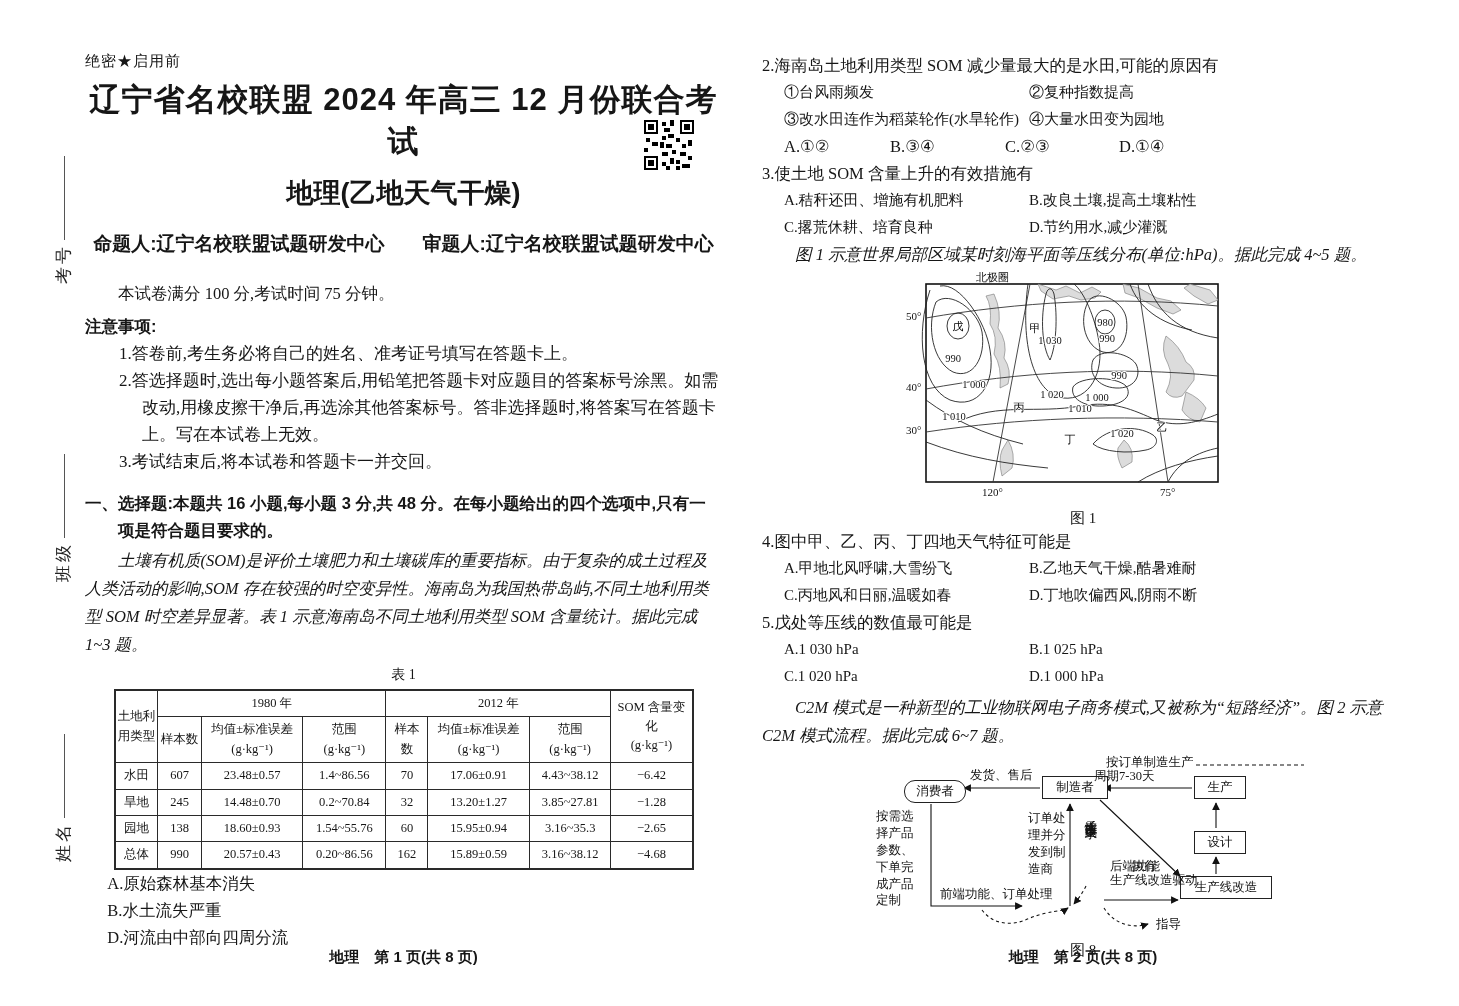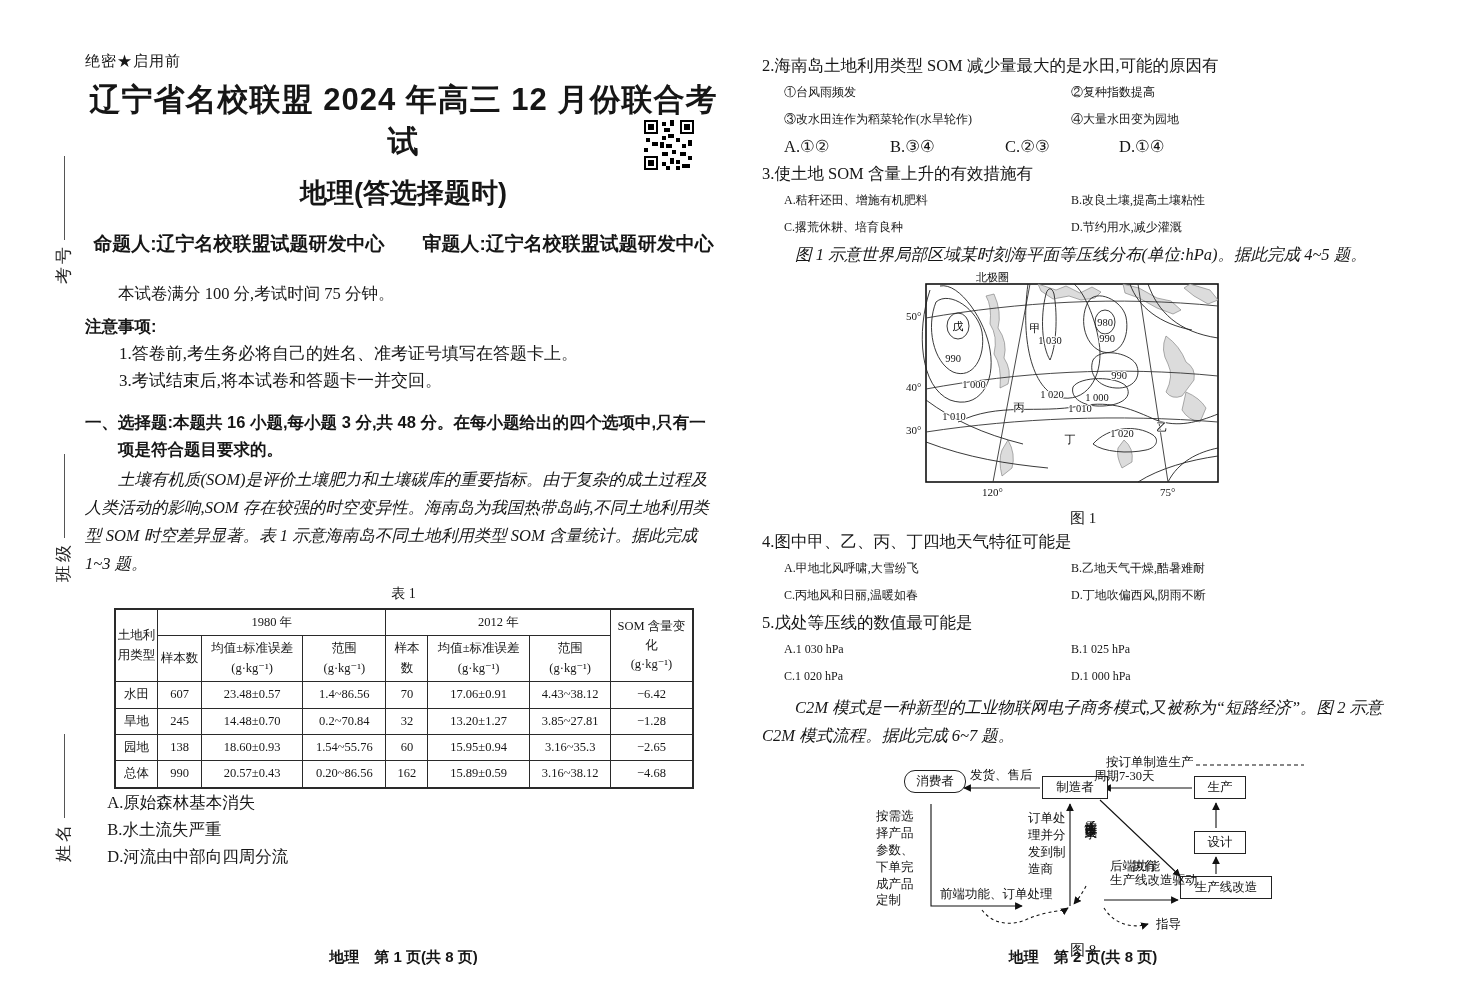--- a/index.html
+++ b/index.html
@@ -49,21 +49,21 @@
   .qr{position:absolute;right:28px;top:68px;}
 
   
   .side{
     position:absolute;left:52px;transform:rotate(-90deg);transform-origin:left top;
     white-space:nowrap;font-size:17px;letter-spacing:3px;color:#222;
   }
   .side .mline{display:inline-block;width:84px;border-top:1.4px solid #555;vertical-align:4px;margin-left:4px;}
 
   
-  .row2{display:grid;grid-template-columns:245px 1fr;padding-left:22px;font-size:12px;line-height:27px;gap:42px;}
+  .row2{display:grid;grid-template-columns:245px 1fr;padding-left:22px;font-size:15px;line-height:27px;}
   .row4{display:grid;grid-template-columns:106px 115px 114px 1fr;padding-left:22px;font-size:16.5px;line-height:27px;}
   .stem2{font-size:16.5px;line-height:27px;}
   .kai{font-style:italic;}
   .figintro{font-size:16.5px;line-height:27px;text-indent:2em;}
   .mapwrap{margin:4px 0 0 136px;}
   .figcap{text-align:center;font-size:15px;margin-top:2px;line-height:20px;}
   svg text.iso{font-size:10.5px;fill:#111;paint-order:stroke;stroke:#fff;stroke-width:2px;font-family:"Liberation Serif",serif;}
   svg text.pt{font-size:11px;fill:#000;paint-order:stroke;stroke:#fff;stroke-width:1.5px;font-family:"Liberation Serif",serif;}
   svg text.axis{font-size:11px;fill:#111;font-family:"Liberation Serif",serif;}
   .c2m{font-style:italic;font-size:16.5px;line-height:28px;text-indent:2em;margin-top:4px;}
@@ -85,21 +85,21 @@
 <div class="side" style="top:582px;">
   <span>班级</span><span class="mline"></span>
 </div>
 <div class="side" style="top:862px;">
   <span>姓名</span><span class="mline"></span>
 </div>
 
 <div id="p1" class="page">
   <div class="secret">绝密★启用前</div>
   <div class="title">辽宁省名校联盟 2024 年高三 12 月份联合考试</div>
-  <div class="subtitle">地理(答选择题时)</div>
+  <div class="subtitle">地理(乙地天气干燥)</div>
 
   <svg class="qr" width="50" height="50" viewBox="0 0 25 25">
     <rect x="0" y="0" width="25" height="25" fill="#fff"></rect>
     <g fill="#000">
       <rect x="0" y="0" width="7" height="7"></rect>
         <rect x="1" y="1" width="5" height="5" fill="#fff"></rect>
         <rect x="2" y="2" width="3" height="3"></rect>
       <rect x="18" y="0" width="7" height="7"></rect>
         <rect x="19" y="1" width="5" height="5" fill="#fff"></rect>
         <rect x="20" y="2" width="3" height="3"></rect>
@@ -129,20 +129,21 @@
         <rect x="19" y="22" width="4" height="2"></rect>
       <rect x="11" y="23" width="2" height="2"></rect>
         <rect x="16" y="23" width="2" height="2"></rect>
     </g>
   </svg>
 
   <div class="authors">命题人:辽宁名校联盟试题研发中心　　审题人:辽宁名校联盟试题研发中心</div>
   <div class="fullmark">本试卷满分 100 分,考试时间 75 分钟。</div>
   <div class="notice-title">注意事项:</div>
   <div class="notice">1.答卷前,考生务必将自己的姓名、准考证号填写在答题卡上。</div>
+  <div class="notice">2.答选择题时,选出每小题答案后,用铅笔把答题卡对应题目的答案标号涂黑。如需改动,用橡皮擦干净后,再选涂其他答案标号。答非选择题时,将答案写在答题卡上。写在本试卷上无效。</div>
   <div class="notice">3.考试结束后,将本试卷和答题卡一并交回。</div>
 
   <div class="section-title">一、选择题:本题共 16 小题,每小题 3 分,共 48 分。在每小题给出的四个选项中,只有一项是符合题目要求的。</div>
   <div class="passage">土壤有机质(SOM)是评价土壤肥力和土壤碳库的重要指标。由于复杂的成土过程及人类活动的影响,SOM 存在较强的时空变异性。海南岛为我国热带岛屿,不同土地利用类型 SOM 时空差异显著。表 1 示意海南岛不同土地利用类型 SOM 含量统计。据此完成 1~3 题。</div>
 
   <div class="tablecap">表 1</div>
 
   <table class="som">
     <colgroup>
       <col style="width:54px">
@@ -366,21 +367,21 @@
         <line x1="342" y1="70" x2="342" y2="45" marker-end="url(#ah)"></line>
         <path d="M57,46 V148 H148" marker-end="url(#ah)"></path>
         <line x1="196" y1="148" x2="196" y2="46" marker-end="url(#ah)"></line>
         <path d="M108,152 C120,168 140,168 156,160 C176,152 188,154 194,150" stroke-dasharray="3 3" marker-end="url(#ah)"></path>
         <line x1="226" y1="42" x2="306" y2="118" marker-end="url(#ah)"></line>
         <line x1="230" y1="142" x2="304" y2="142" marker-end="url(#ah)"></line>
         <path d="M212,128 C208,136 204,141 200,146" stroke-dasharray="3 3" marker-end="url(#ah)"></path>
         <path d="M230,150 C240,166 258,171 274,166" stroke-dasharray="3 3" marker-end="url(#ah)"></path>
       </g>
     </svg>
-    <div class="fcbox" style="left:30px;top:12px;width:54px;border-radius:11px;">消费者</div>
+    <div class="fcbox" style="left:30px;top:22px;width:54px;border-radius:11px;">消费者</div>
     <div class="fcbox" style="left:168px;top:18px;width:58px;">制造者</div>
     <div class="fcbox" style="left:320px;top:18px;width:44px;">生产</div>
     <div class="fcbox" style="left:320px;top:73px;width:44px;">设计</div>
     <div class="fcbox" style="left:306px;top:118px;width:84px;">生产线改造</div>
 
     <div class="fclabel" style="left:96px;top:9px;">发货、售后</div>
     <div class="fclabel" style="left:232px;top:-4px;">按订单制造生产</div>
     <div class="fclabel" style="left:220px;top:10px;font-family:Liberation Serif, serif;">周期7-30天</div>
     <div class="fclabel" style="left:2px;top:50px;width:41px;">按需选择产品参数、下单完成产品定制</div>
     <div class="fclabel" style="left:154px;top:52px;width:41px;">订单处理并分发到制造商</div>

